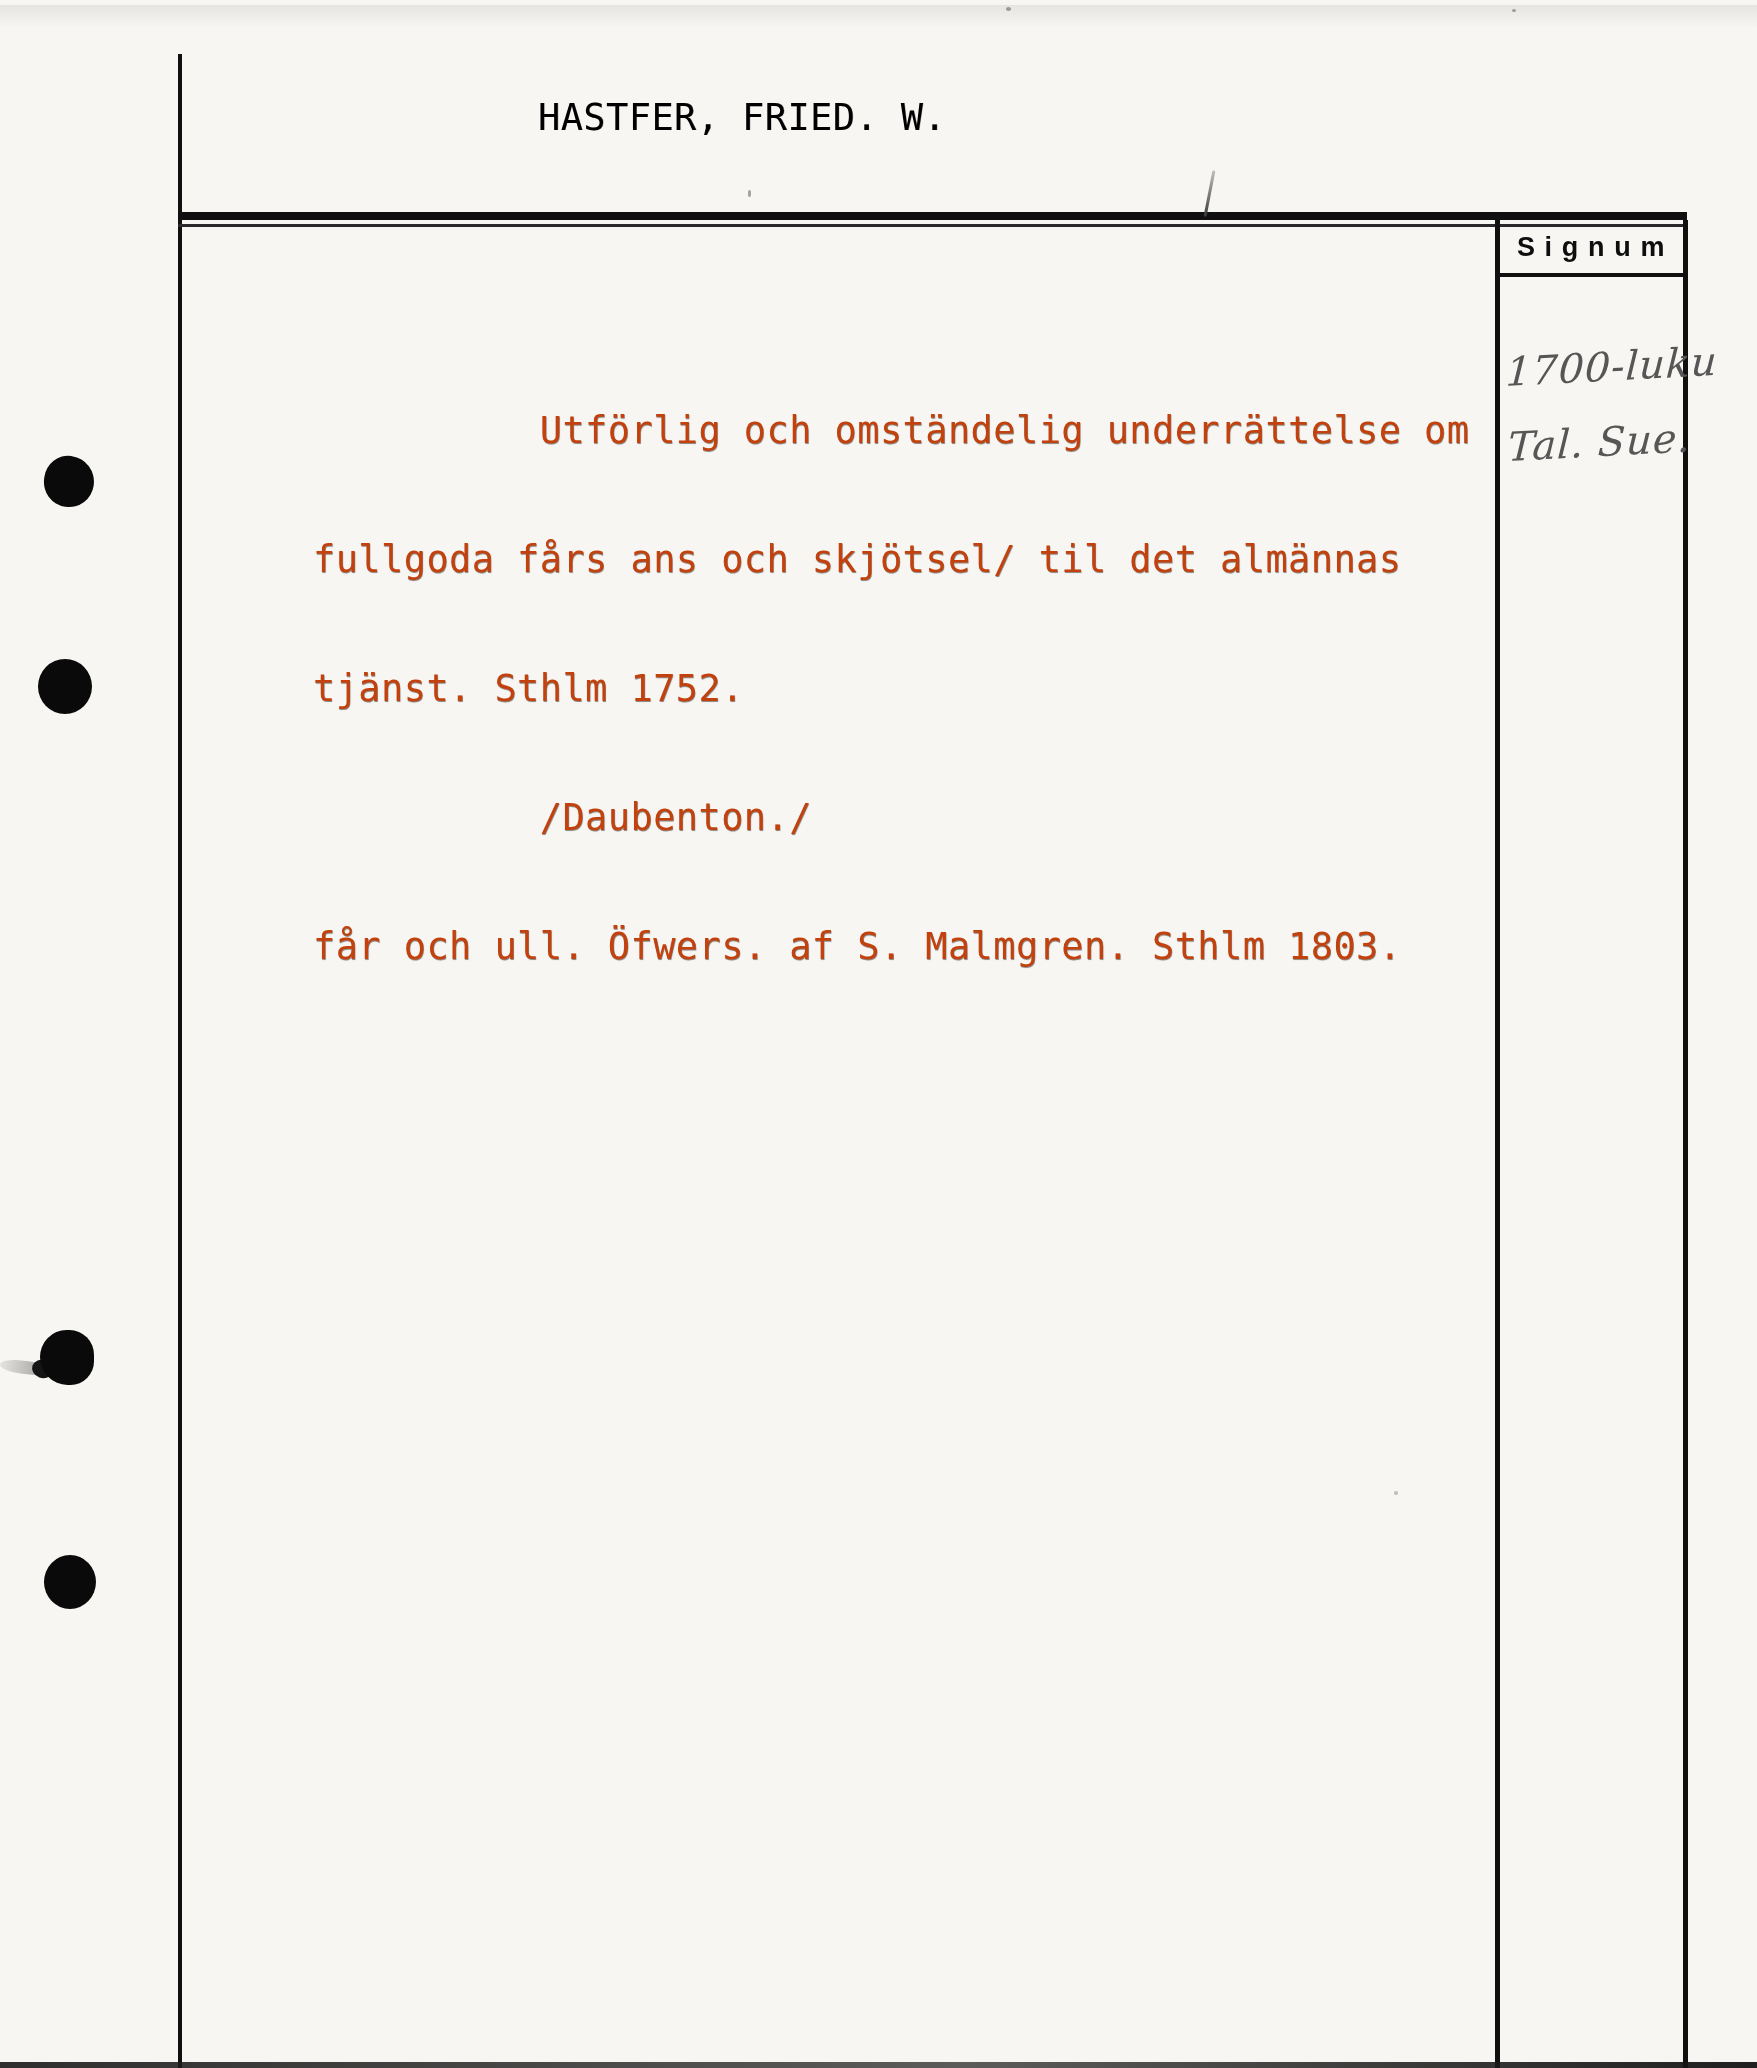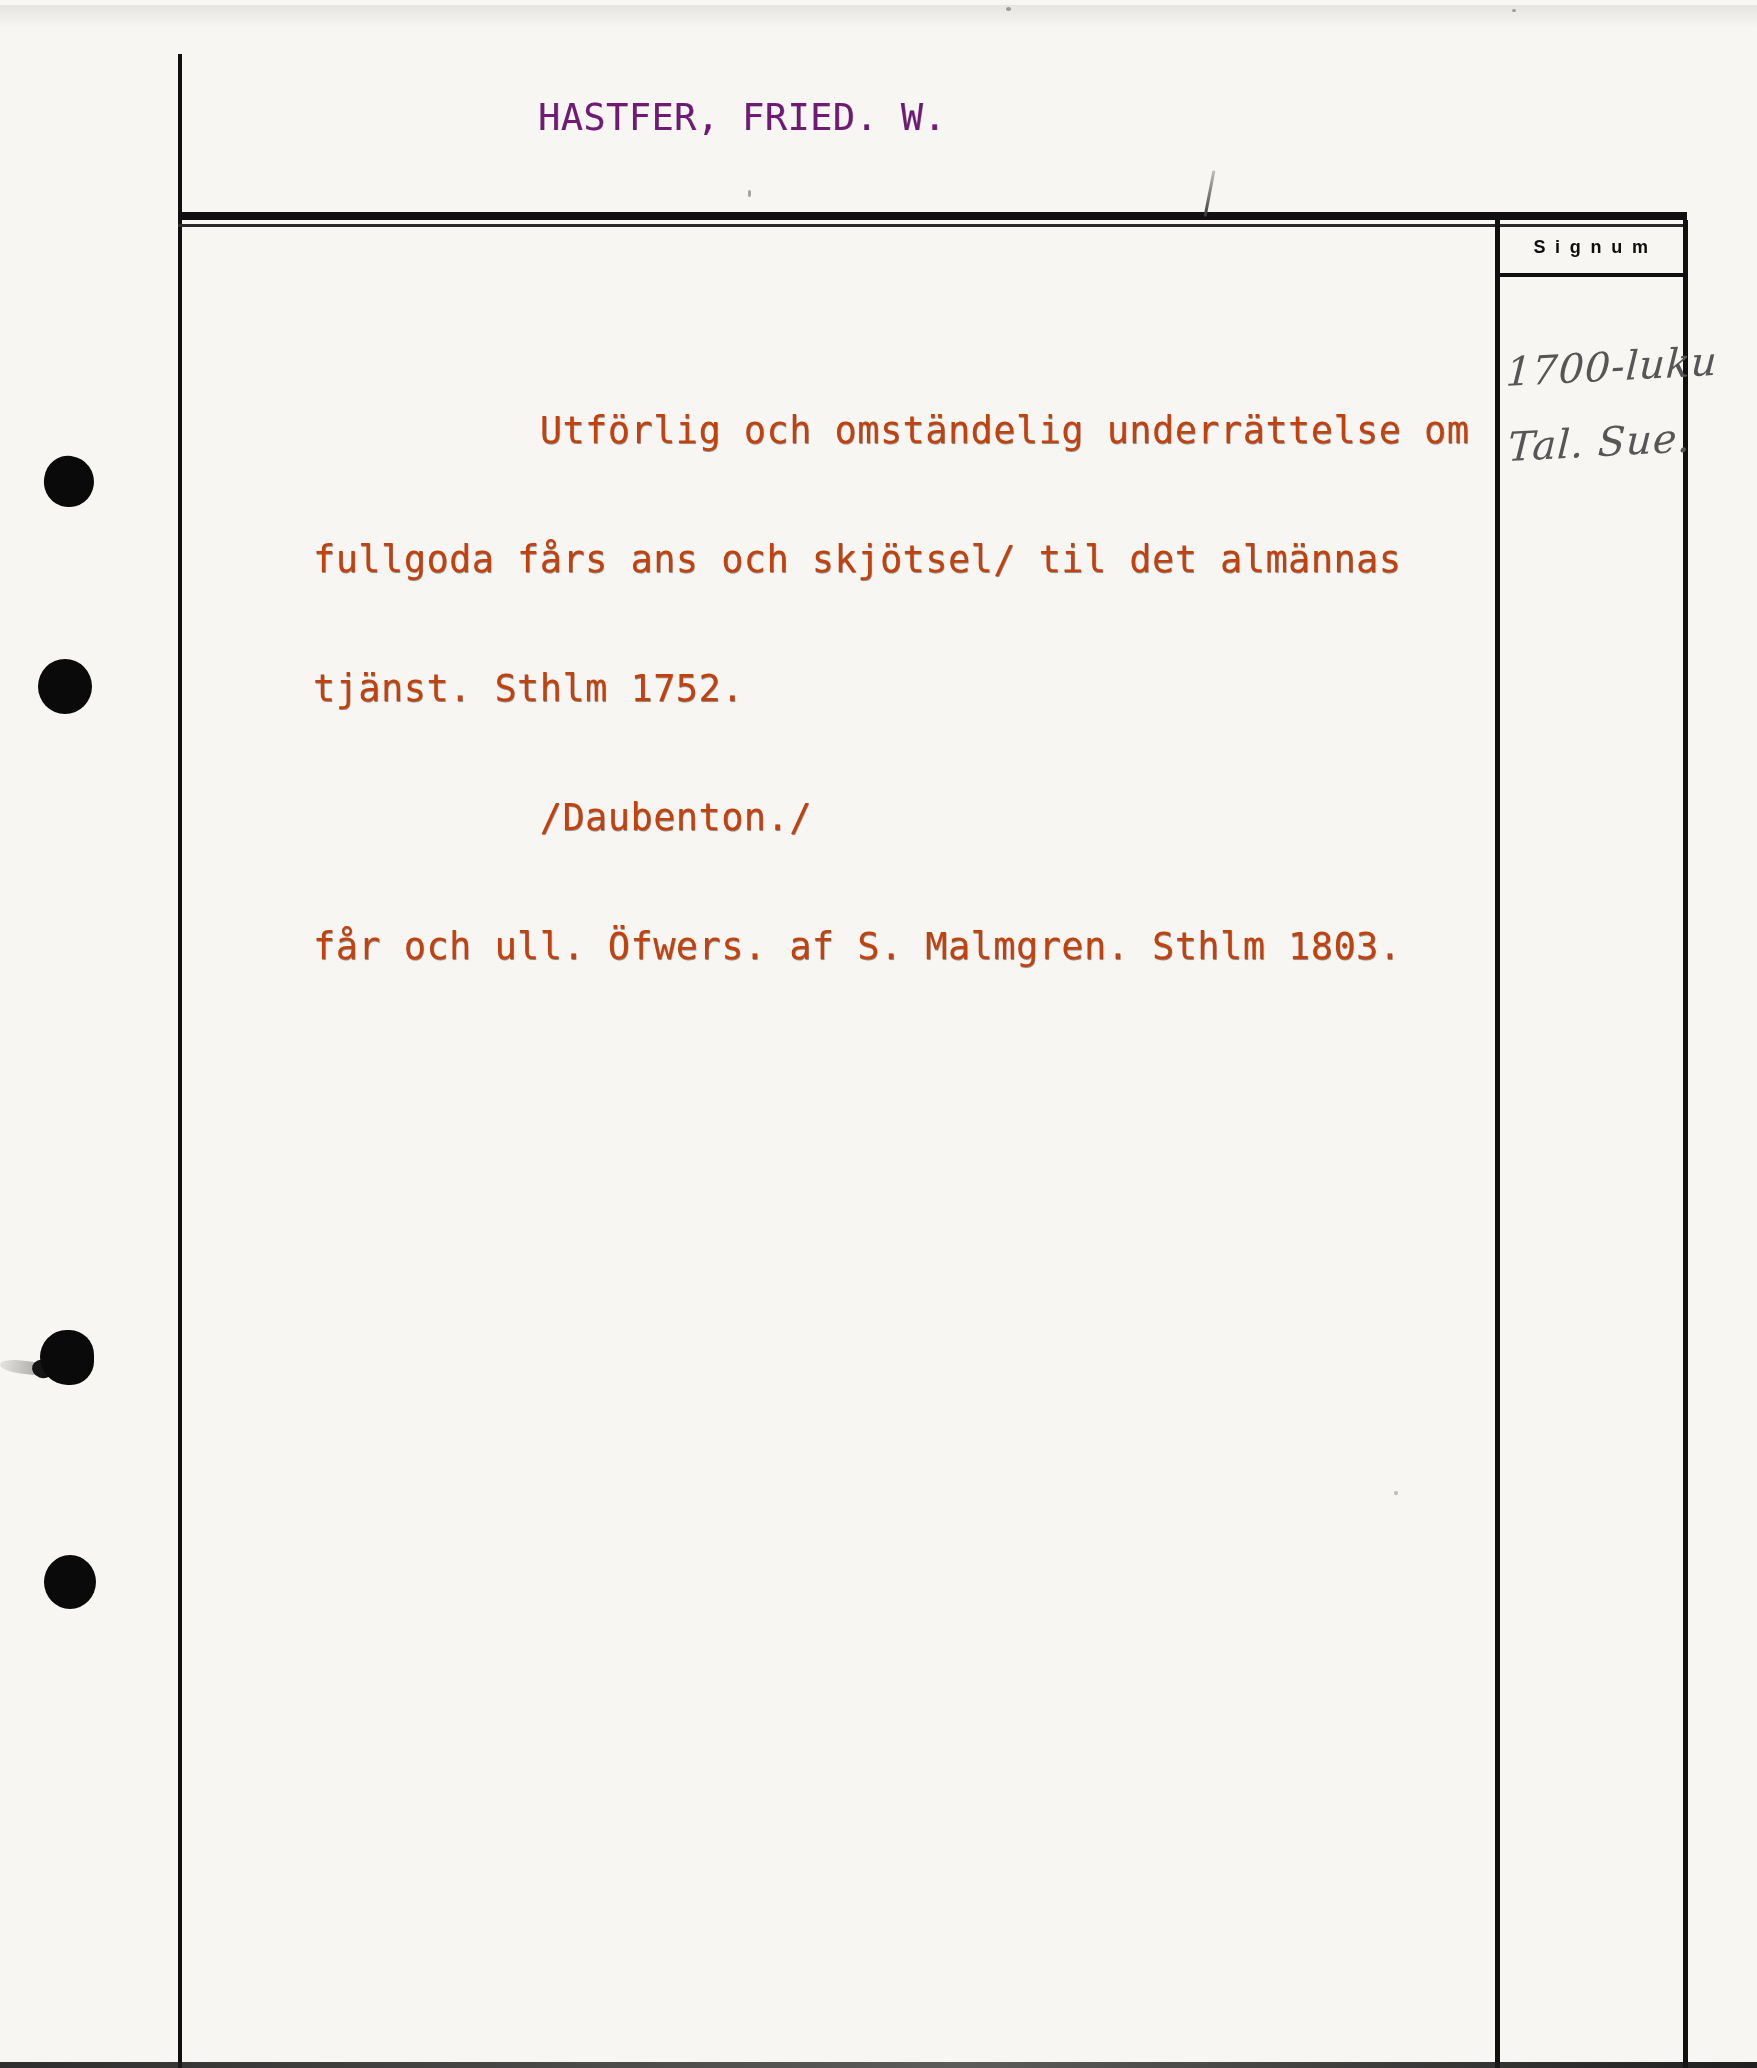--- a/index.html
+++ b/index.html
@@ -36,40 +36,40 @@
     white-space: pre;
     font-size: 37px;
     line-height: 43px;
     letter-spacing: 0.4px;
     color: #c2410c;
     text-shadow: 0.5px 0.5px 0.7px rgba(45,45,45,0.55);
   }
   .heading {
     left: 538px;
     top: 96px;
-    color: #701a75;
+    color: #000000;
     text-shadow: 0.4px 0.4px 0.6px rgba(90,90,90,0.5);
   }
   .body-block {
     left: 313px;
     top: 323px;
   }
   
   .signum-label {
     position: absolute;
     left: 1500px;
     top: 222px;
     width: 183px;
     height: 51px;
     display: flex;
     align-items: center;
     justify-content: center;
     font-family: "Liberation Sans", sans-serif;
     font-weight: bold;
-    font-size: 18px;
+    font-size: 27px;
     letter-spacing: 9.7px;
     padding-left: 8px;
     box-sizing: border-box;
     color: #0e0e0e;
   }
   
   .handwriting {
     position: absolute;
     font-family: "DejaVu Serif", serif;
     font-style: italic;

